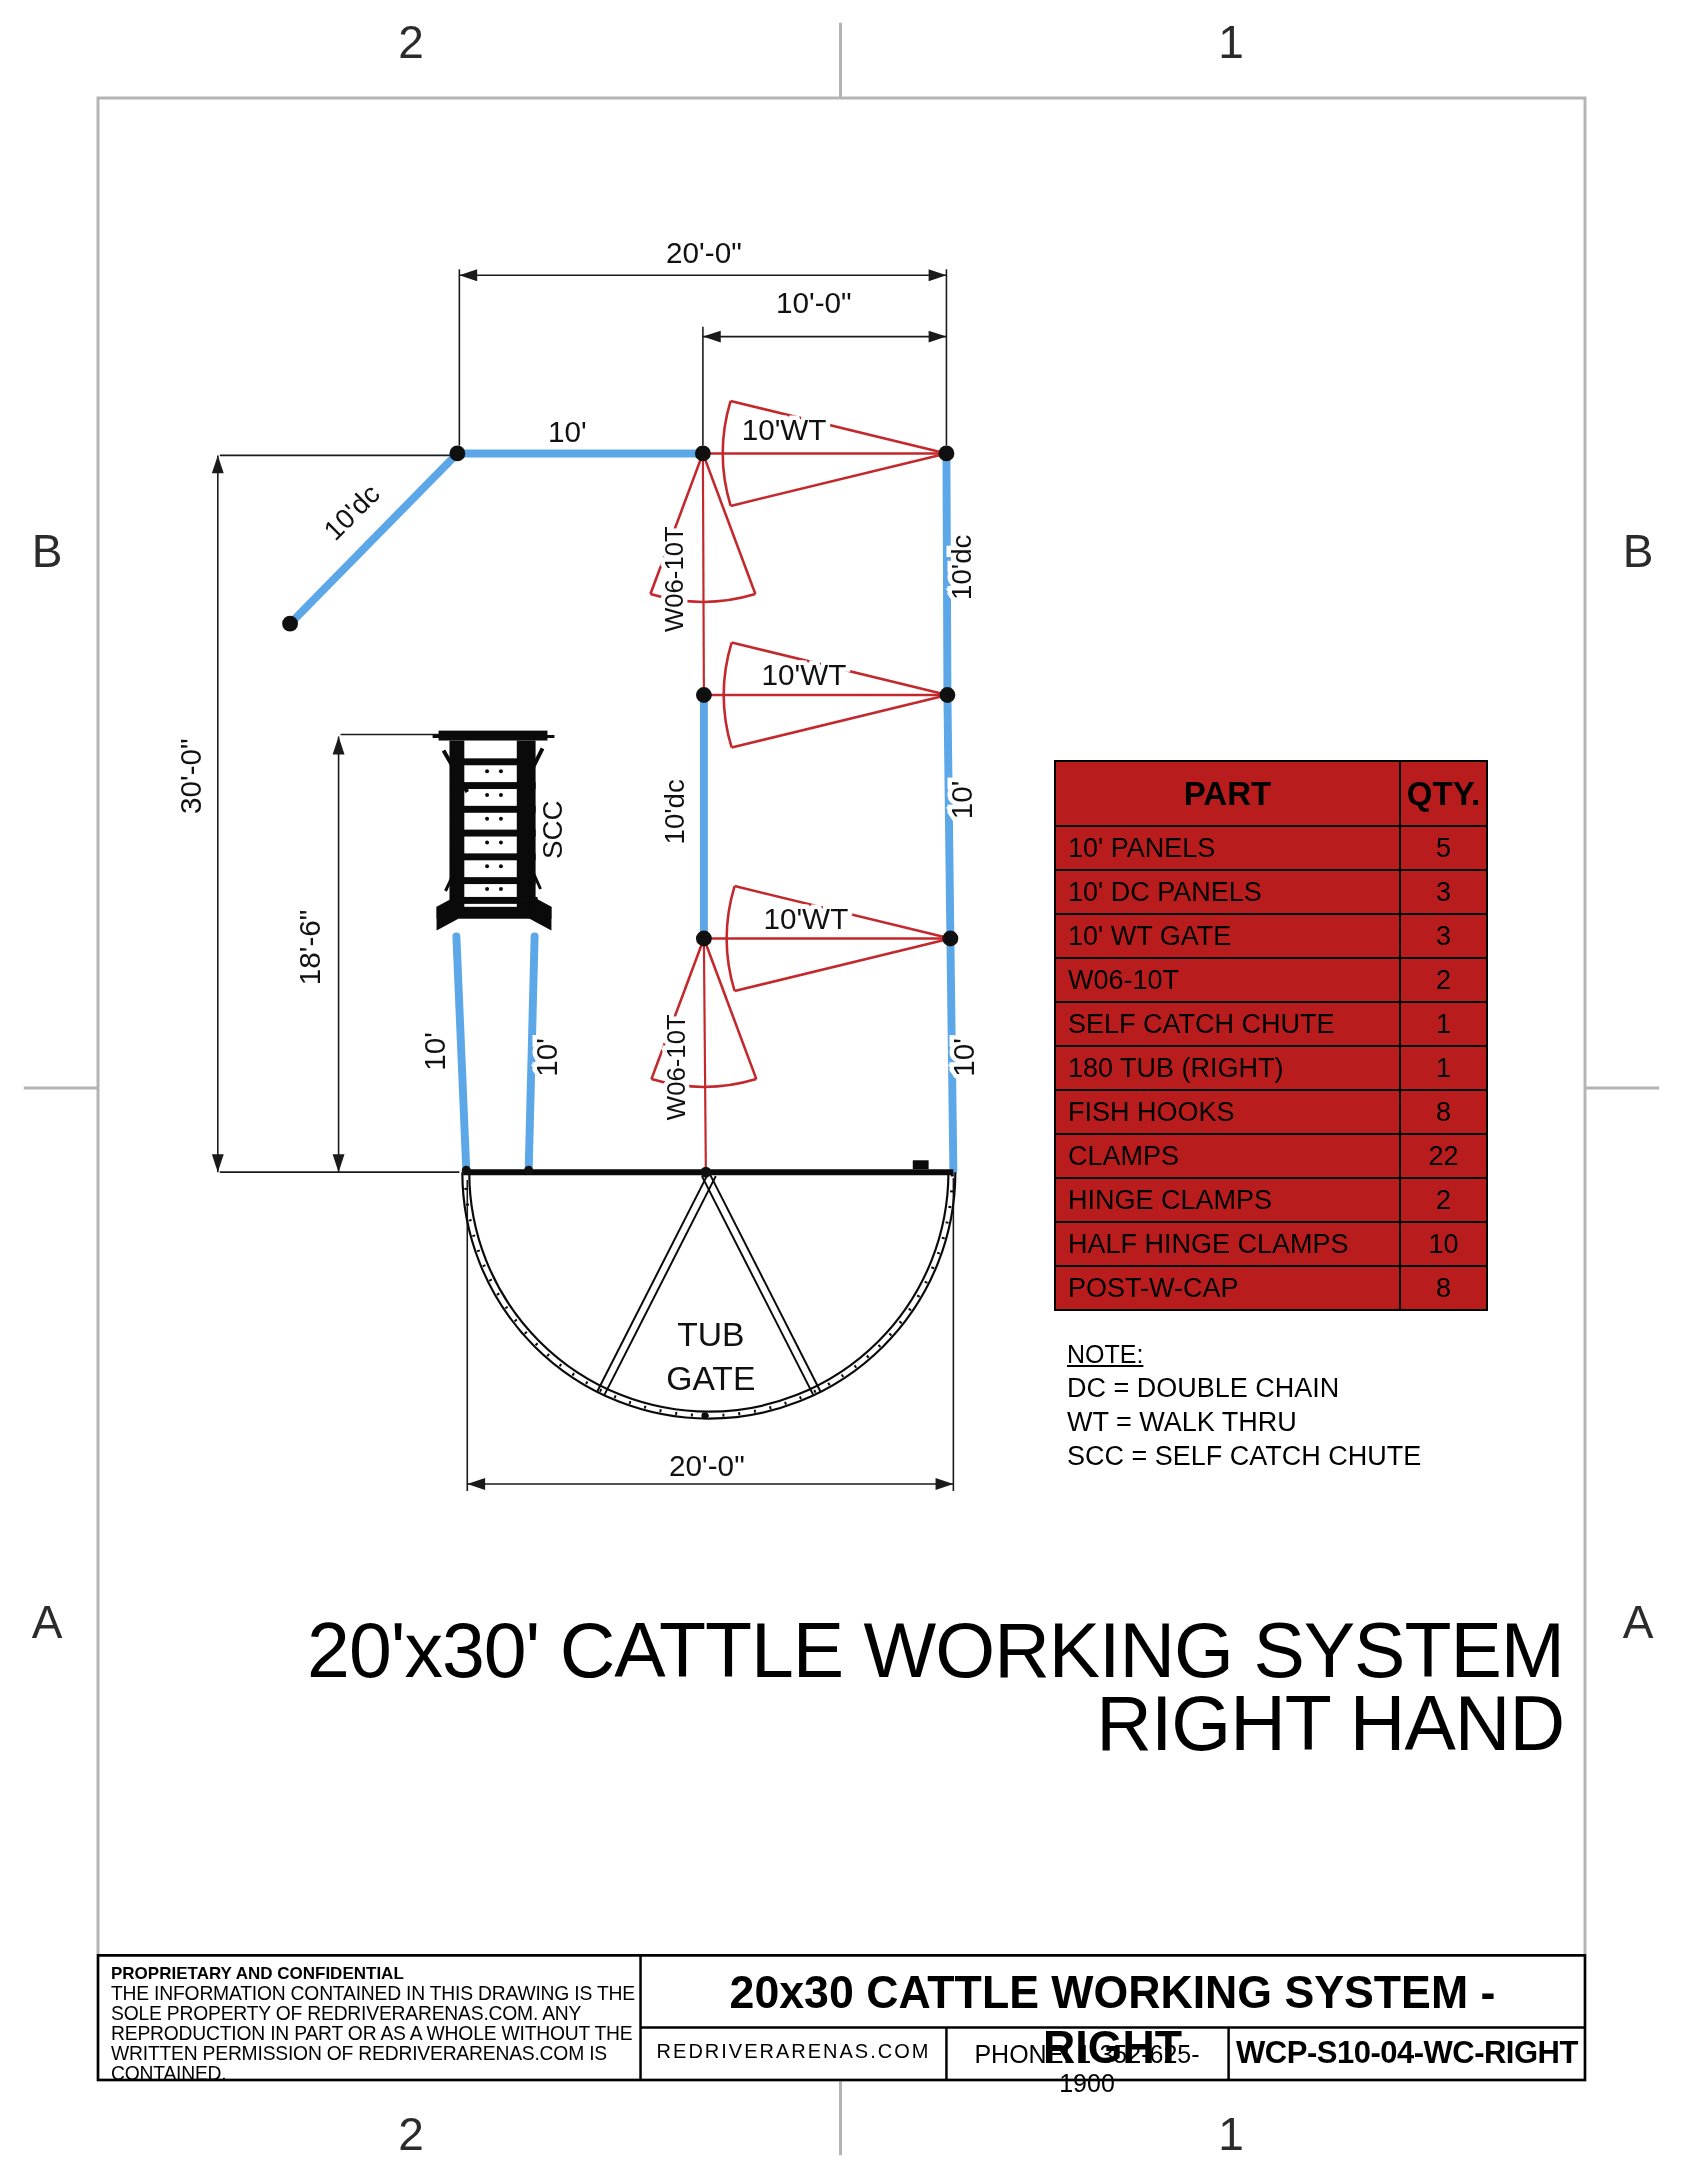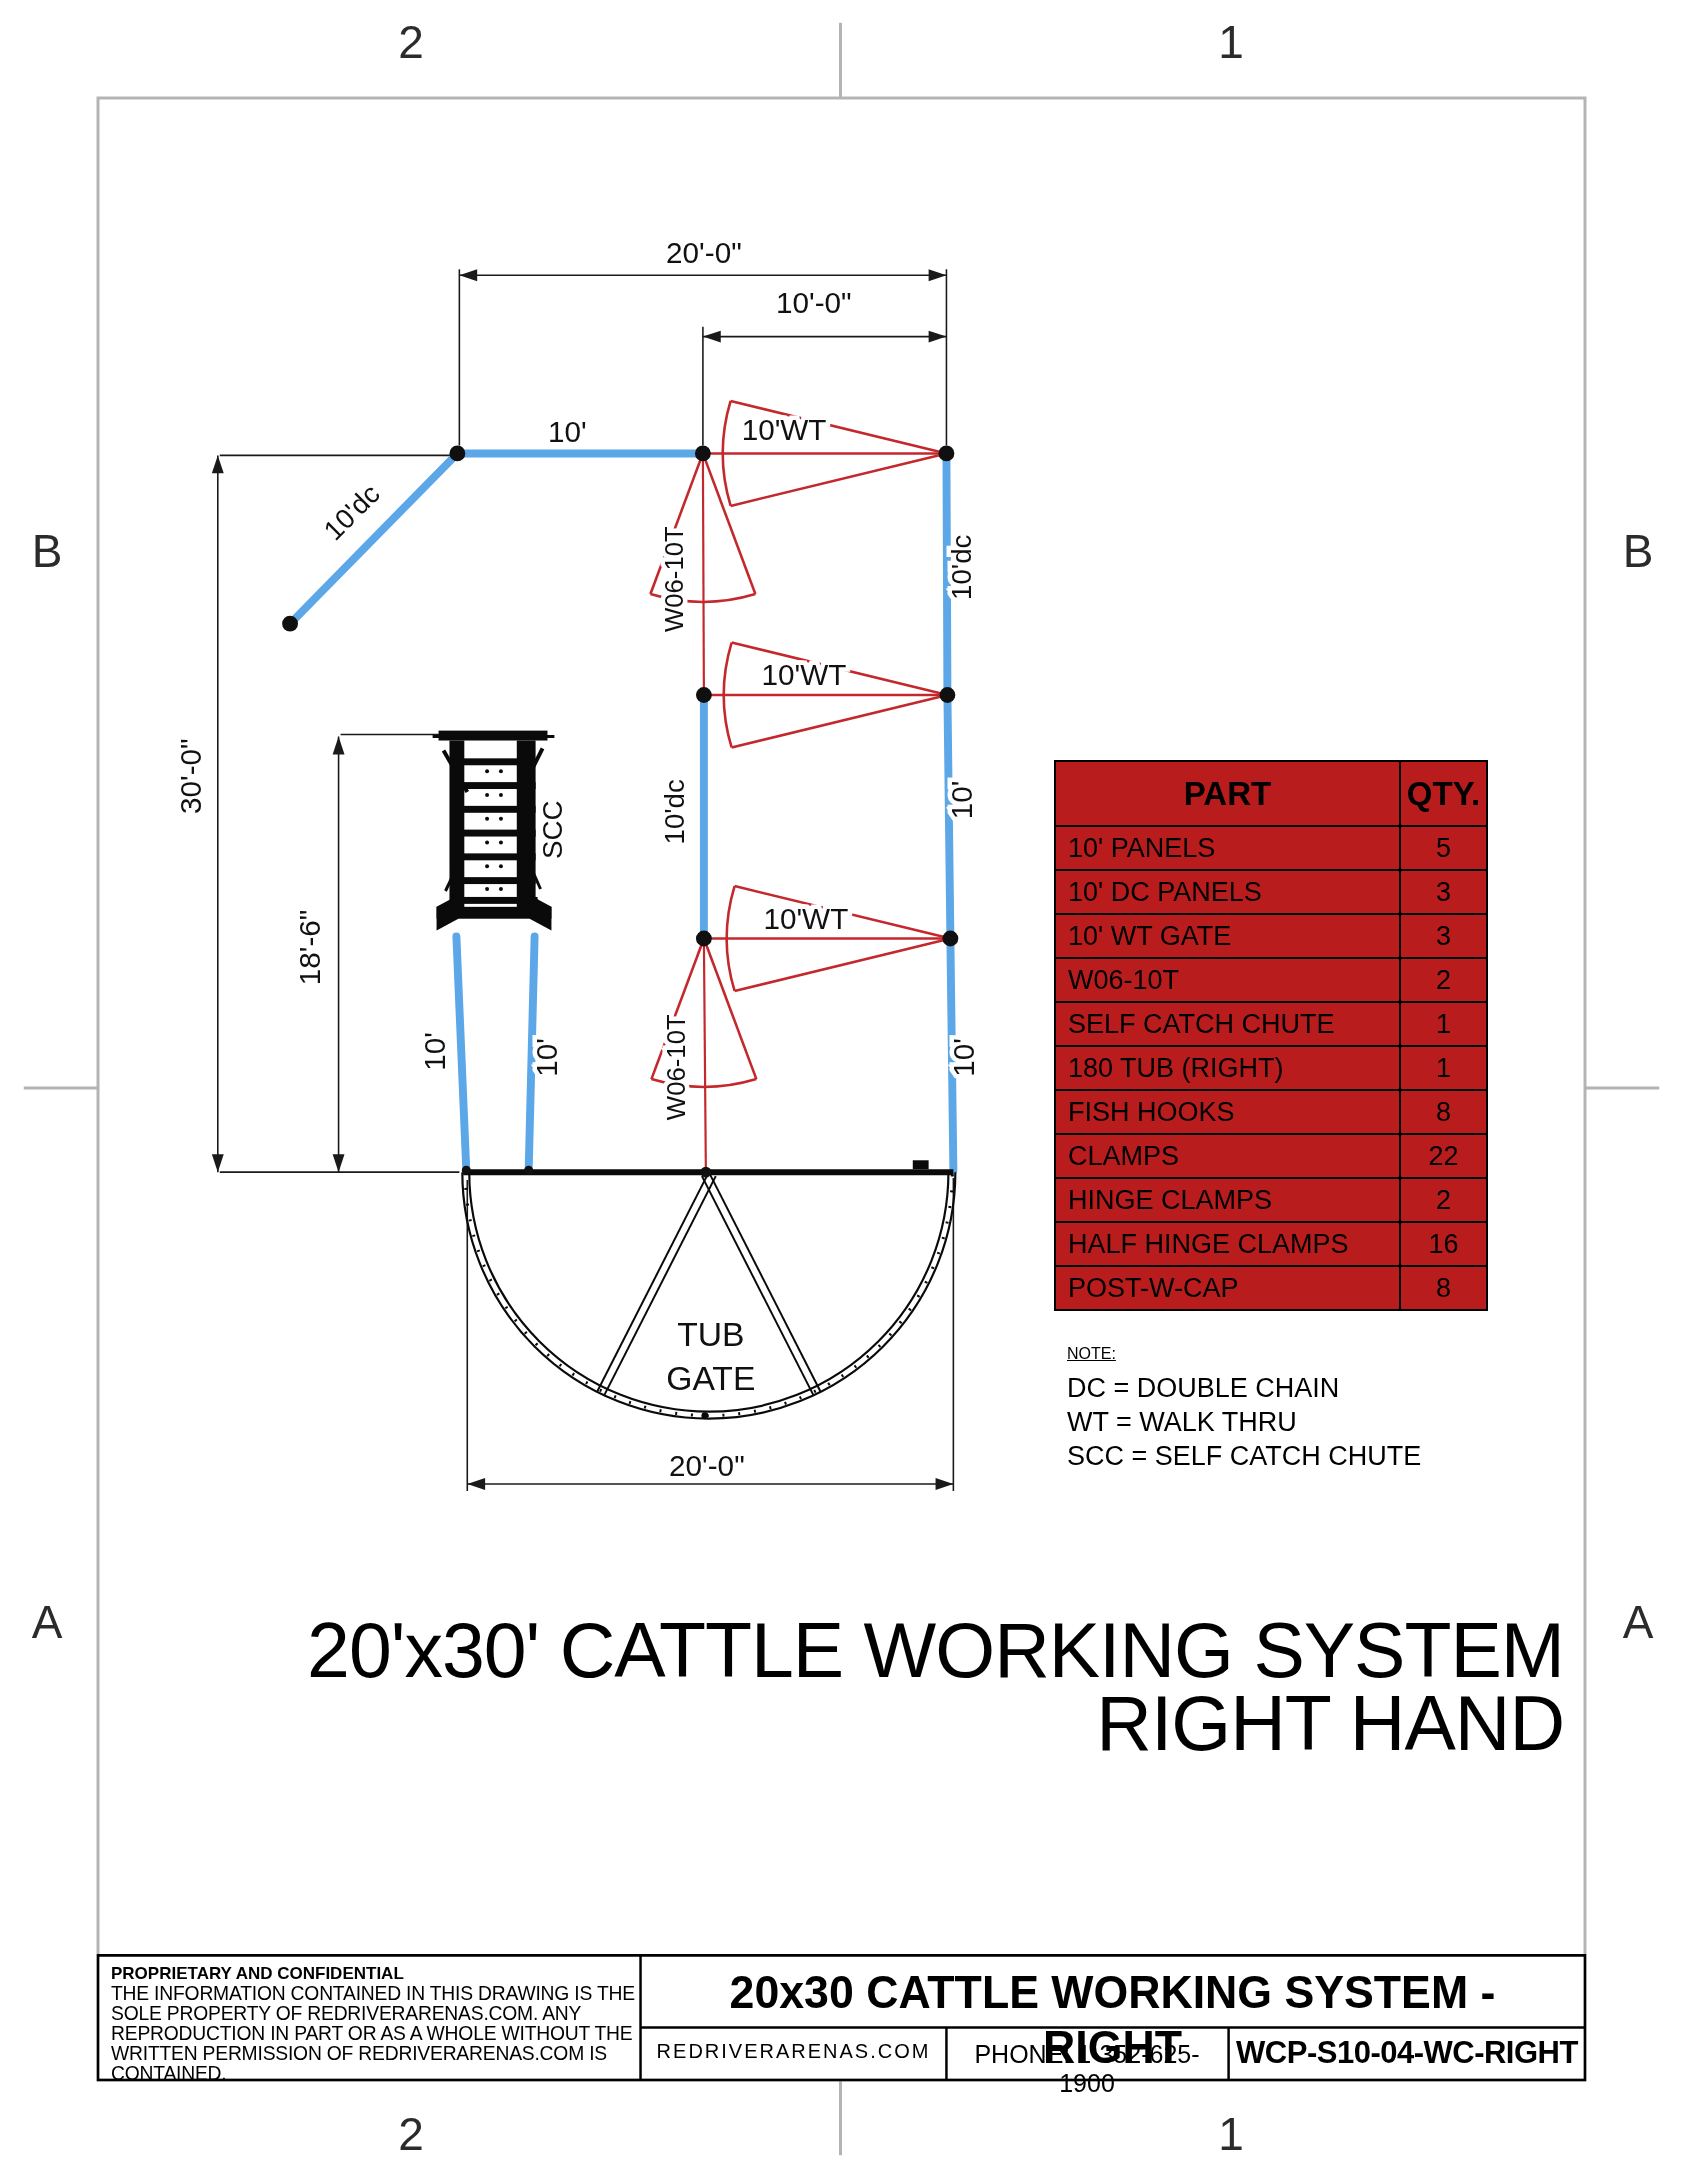--- a/index.html
+++ b/index.html
@@ -14,21 +14,21 @@
   #parts-table{left:1054px;top:760px;border-collapse:collapse;table-layout:fixed;background:#b91c1c;}
   #parts-table th,#parts-table td{border:2.5px solid #000;overflow:hidden;white-space:nowrap;}
   #parts-table th{height:61px;font-size:33px;font-weight:700;text-align:center;color:#000;}
   #parts-table td{height:40px;font-size:27px;color:#000;}
   #parts-table td.part{width:330px;padding-left:12px;text-align:left;}
   #parts-table td.qty{width:83px;text-align:center;}
   tr.c-blue td{color:#3B9AD2;}
   tr.c-red td{color:#C42A2A;margin-top:32px;}
   
   #notes{left:1067px;top:1337px;font-size:27px;color:#000;line-height:34px;}
-  #notes .nt{text-decoration:underline;font-size:16px;}
+  #notes .nt{text-decoration:underline;font-size:25px;}
   
   .tb-text{color:#000;}
   #prop-head{left:111px;top:1964px;font-size:17px;font-weight:700;}
   #prop-body{left:111px;top:1984px;font-size:19.3px;line-height:20px;letter-spacing:-0.2px;}
   #tb-title{left:645px;top:1964px;width:935px;text-align:center;font-size:47px;font-weight:700;}
   #tb-title span{display:inline-block;transform:scaleX(0.95);}
   #tb-web{left:645px;top:2040px;width:297px;text-align:center;font-size:20px;letter-spacing:2px;}
   #tb-phone{left:950px;top:2040px;width:274px;text-align:center;font-size:25px;}
   #tb-num{left:1233px;top:2035px;width:348px;text-align:center;font-size:31px;font-weight:700;letter-spacing:-0.5px;}
   text{font-family:"Liberation Sans",sans-serif;fill:#111;}
@@ -272,21 +272,21 @@
     <tr>
           <td class="part">CLAMPS</td>
           <td class="qty">22</td>
         </tr>
     <tr>
           <td class="part">HINGE CLAMPS</td>
           <td class="qty">2</td>
         </tr>
     <tr>
           <td class="part">HALF HINGE CLAMPS</td>
-          <td class="qty">16</td>
+          <td class="qty">10</td>
         </tr>
     <tr>
           <td class="part">POST-W-CAP</td>
           <td class="qty">8</td>
         </tr>
   </tbody>
 </table>
 
 <div id="notes" class="abs">
   <div class="nt">NOTE:</div>

